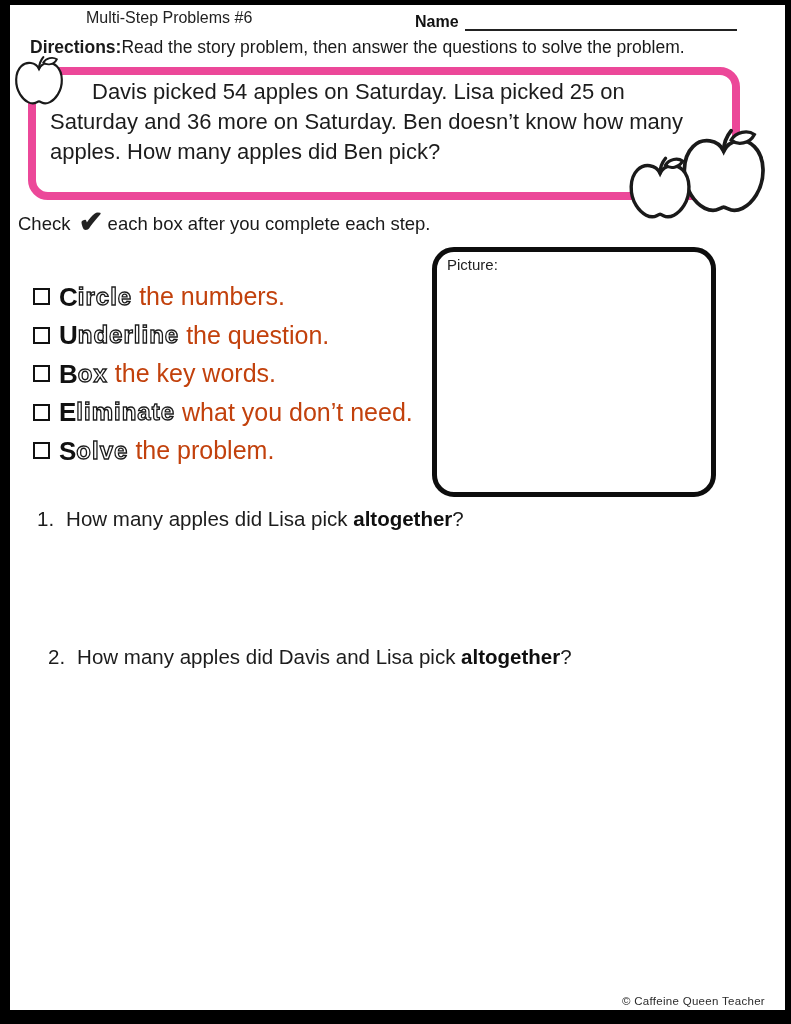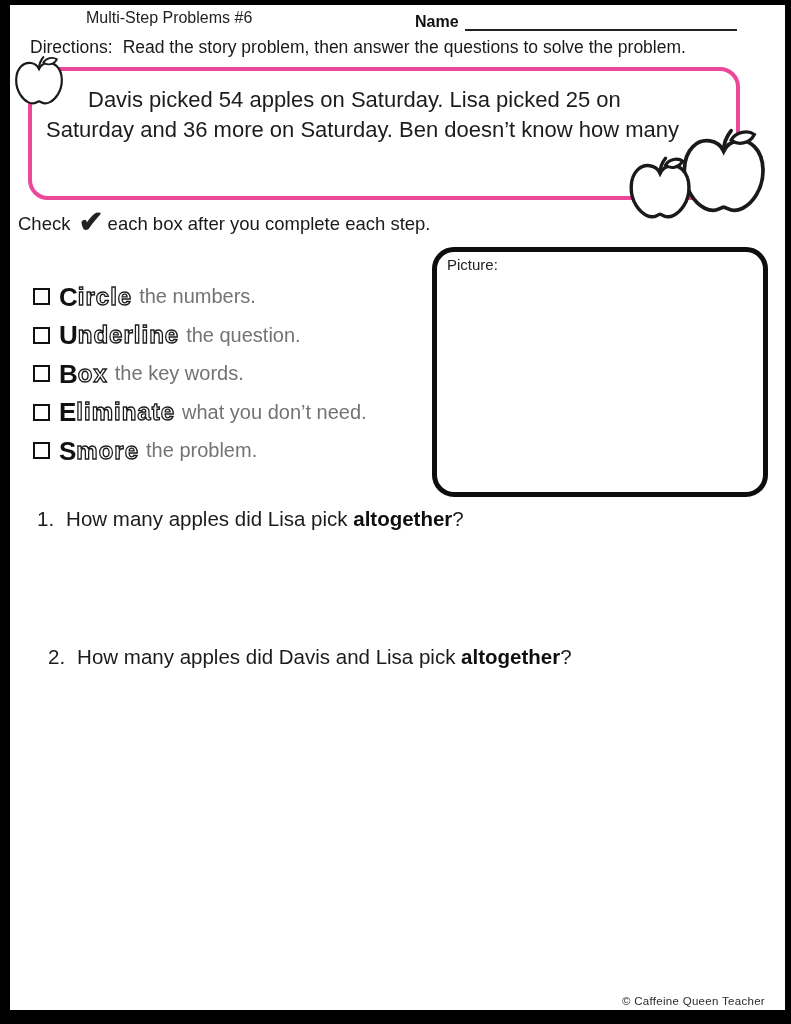--- a/index.html
+++ b/index.html
@@ -18,27 +18,27 @@
   .abs { position:absolute; }
 
   
   .title { left:76px; top:4px; font-size:16px; color:#222; }
   .name-row { left:405px; top:8px; font-size:16px; font-weight:bold; color:#111; }
   .name-line {
     position:absolute; left:50px; top:0; width:272px; height:18px;
     border-bottom:2px solid #222;
   }
   .directions { left:20px; top:32px; font-size:17.5px; }
-  .directions b { font-weight:normal; margin-right:10px; }
+  .directions b { font-weight:bold; }
 
   
   .story-box {
     left:18px; top:62px; width:712px; height:133px;
-    border:4px solid #ec4899; border-radius:20px;
-    padding:14px 6px 0 14px;
+    border:8px solid #ec4899; border-radius:20px;
+    padding:2px 6px 0 14px;
   }
   .story-line { font-size:22px; line-height:30px; white-space:nowrap; color:#1c1c1c; }
   .story-line:first-child { text-indent:42px; }
 
   .apple-svg { position:absolute; z-index:5; }
 
   
   .check-line { left:8px; top:208px; font-size:18.5px; display:flex; align-items:center; }
   .check-line .mark { font-size:30px; font-weight:bold; margin:0 4px 0 8px; line-height:20px; color:#222; transform:translateY(-2px); }
 
@@ -47,25 +47,25 @@
   .chk-row { display:flex; align-items:center; height:31px; margin-bottom:7.5px; }
   .chk-box {
     width:17px; height:17px; border:2.5px solid #111; background:#fff;
     margin-right:9px; flex:none;
   }
   .cubes-first { font-size:26px; font-weight:bold; color:#111; line-height:26px; }
   .cubes-rest {
     font-size:24px; font-weight:bold; letter-spacing:1px; line-height:24px;
     color:#fff; -webkit-text-stroke:1.3px #1a1a1a;
   }
-  .chk-text { font-size:20px; margin-left:7px; color:#737373; }
+  .chk-text { font-size:25px; margin-left:7px; color:#c2410c; }
 
   
   .picture-box {
-    left:422px; top:242px; width:336px; height:250px;
+    left:422px; top:242px; width:284px; height:250px;
     border:5px solid #0d0d0d; border-radius:22px;
     padding:4px 10px;
   }
   .picture-label { font-size:15px; color:#222; }
 
   
   .question { font-size:20.5px; line-height:31px; color:#1c1c1c; }
   .q1 { left:27px; top:498px; }
   .q2 { left:38px; top:636px; }
   .q3 { left:20px; top:781px; width:678px; }
@@ -86,20 +86,21 @@
     <span class="name-line"></span>
   </div>
 
   <div class="abs directions">
     <b>Directions:</b><span>Read the story problem, then answer the questions to solve the problem.</span>
   </div>
 
   <div class="abs story-box">
     <div class="story-line">Davis picked 54 apples on Saturday. Lisa picked 25 on</div>
     <div class="story-line">Saturday and 36 more on Saturday. Ben doesn’t know how many</div>
+    <div class="story-line">apples. How many apples did Ben pick?</div>
   </div>
 
   <svg class="apple-svg" style="left:2px; top:50px;" width="54" height="54" viewBox="0 0 100 100">
     <path d="M50 26 C44 13 27 11 17 21 C5 33 5 57 15 73 C23 86 36 93 45 88 C47 87 49 86 50 86 C51 86 53 87 55 88 C64 93 77 86 85 73 C95 57 95 33 83 21 C73 11 56 13 50 26 Z" fill="#fff" stroke="#1a1a1a" stroke-width="4"></path>
     <path d="M50 26 C50 17 53 10 58 4" fill="none" stroke="#1a1a1a" stroke-width="4" stroke-linecap="round"></path>
     <path d="M58 14 C63 5 76 3 83 8 C78 18 65 20 58 14 Z" fill="#fff" stroke="#1a1a1a" stroke-width="3.5"></path>
   </svg>
 
   <svg class="apple-svg" style="left:614px; top:120px;" width="150" height="100" viewBox="0 0 158 105">
     <g transform="translate(56,2) scale(0.98)">
@@ -141,21 +142,21 @@
     </div>
     <div class="chk-row">
       <span class="chk-box"></span>
       <span class="cubes-first">E</span>
       <span class="cubes-rest">liminate</span>
       <span class="chk-text">what you don’t need.</span>
     </div>
     <div class="chk-row">
       <span class="chk-box"></span>
       <span class="cubes-first">S</span>
-      <span class="cubes-rest">more</span>
+      <span class="cubes-rest">olve</span>
       <span class="chk-text">the problem.</span>
     </div>
   </div>
 
   <div class="abs picture-box">
     <div class="picture-label">Picture:</div>
   </div>
 
   <div class="abs question q1">
     <span class="qnum">1.</span><span>How many apples did Lisa pick </span><b>altogether</b><span>?</span>

